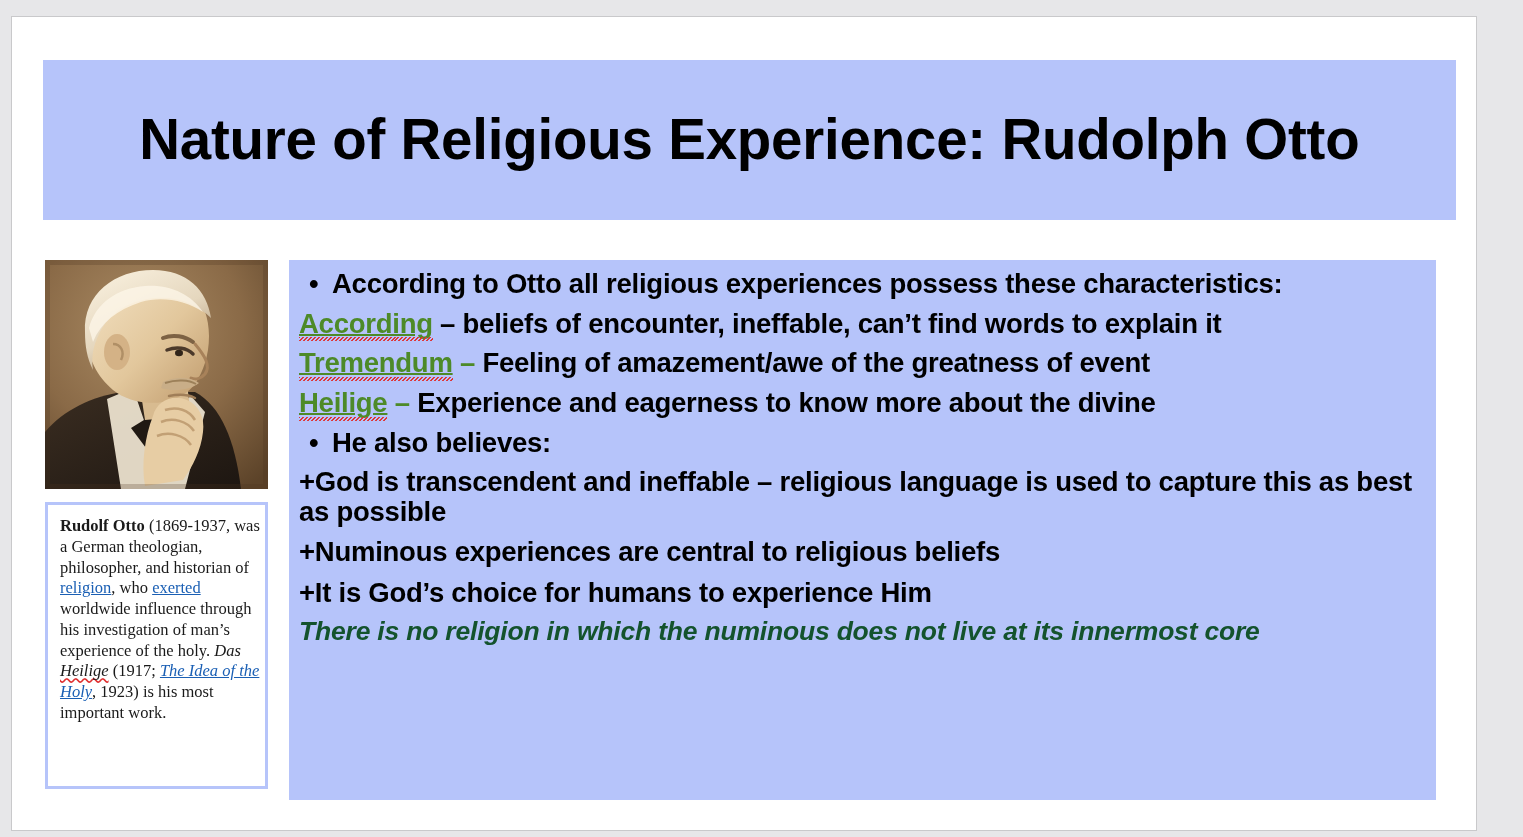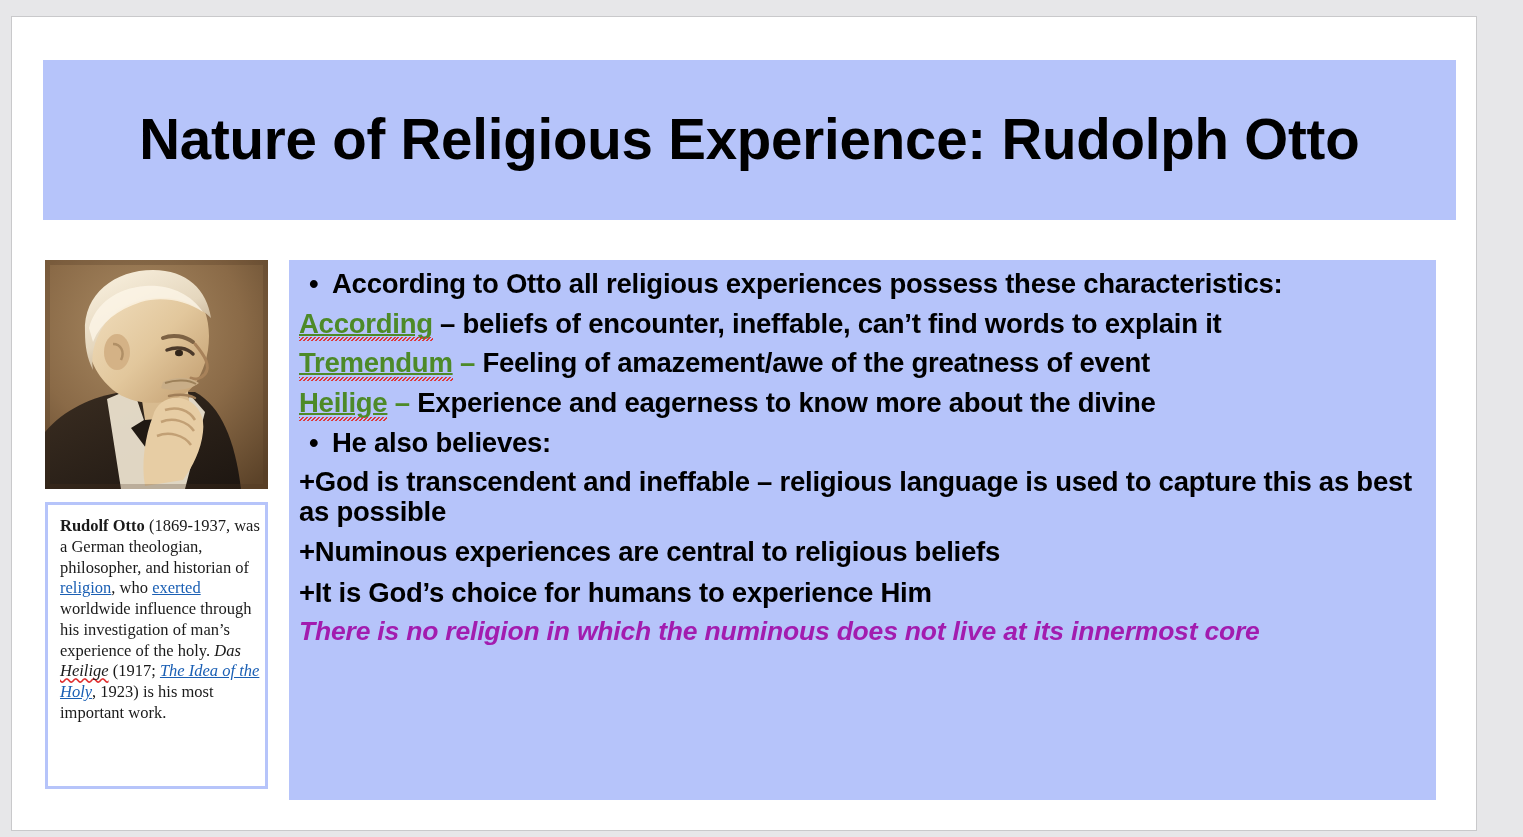--- a/index.html
+++ b/index.html
@@ -148,21 +148,21 @@
         #e03030 0px, #e03030 1.4px,
         rgba(0,0,0,0) 1.4px, rgba(0,0,0,0) 2.8px);
     opacity: 0.95;
   }
   .dash-green { color: #4d8a28; }
 
   #quote-line {
     font-family: "Liberation Sans", sans-serif;
     font-weight: bold;
     font-style: italic;
-    color: #a21caf;
+    color: #14532d;
     font-size: 26.5px;
     line-height: 1.1;
     letter-spacing: -0.2px;
     margin-top: 4px;
   }
 </style>
 </head>
 <body>
 
 <div id="slide-frame">

